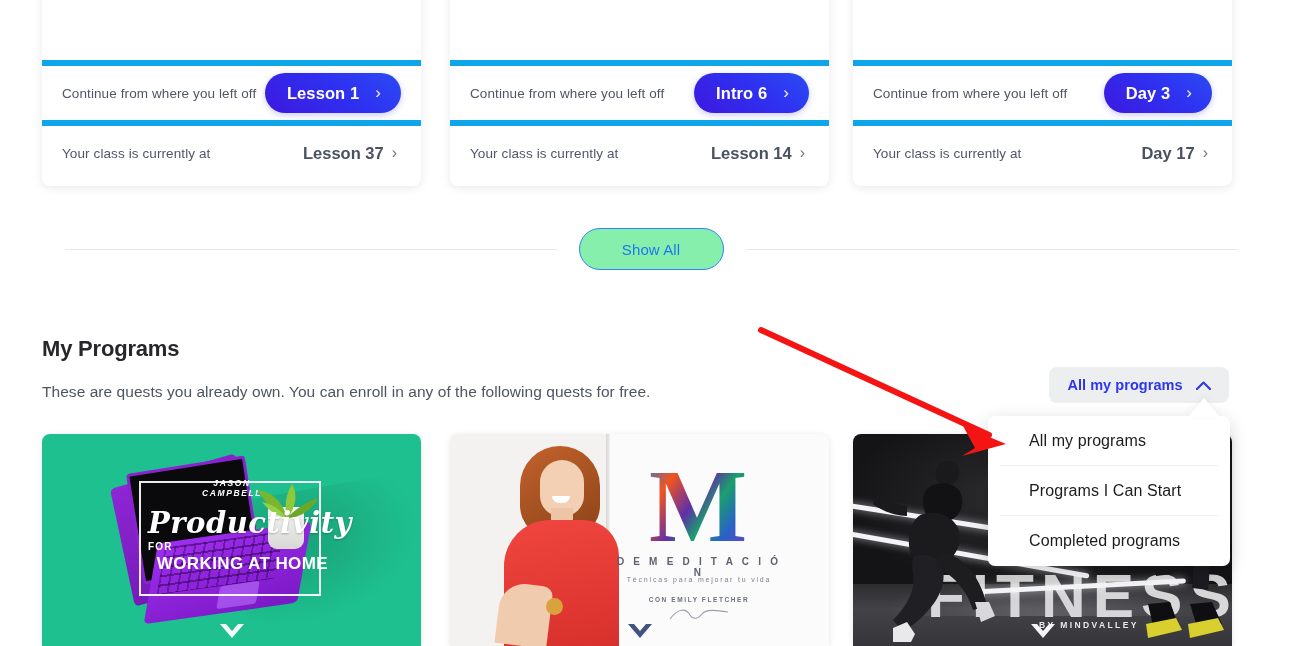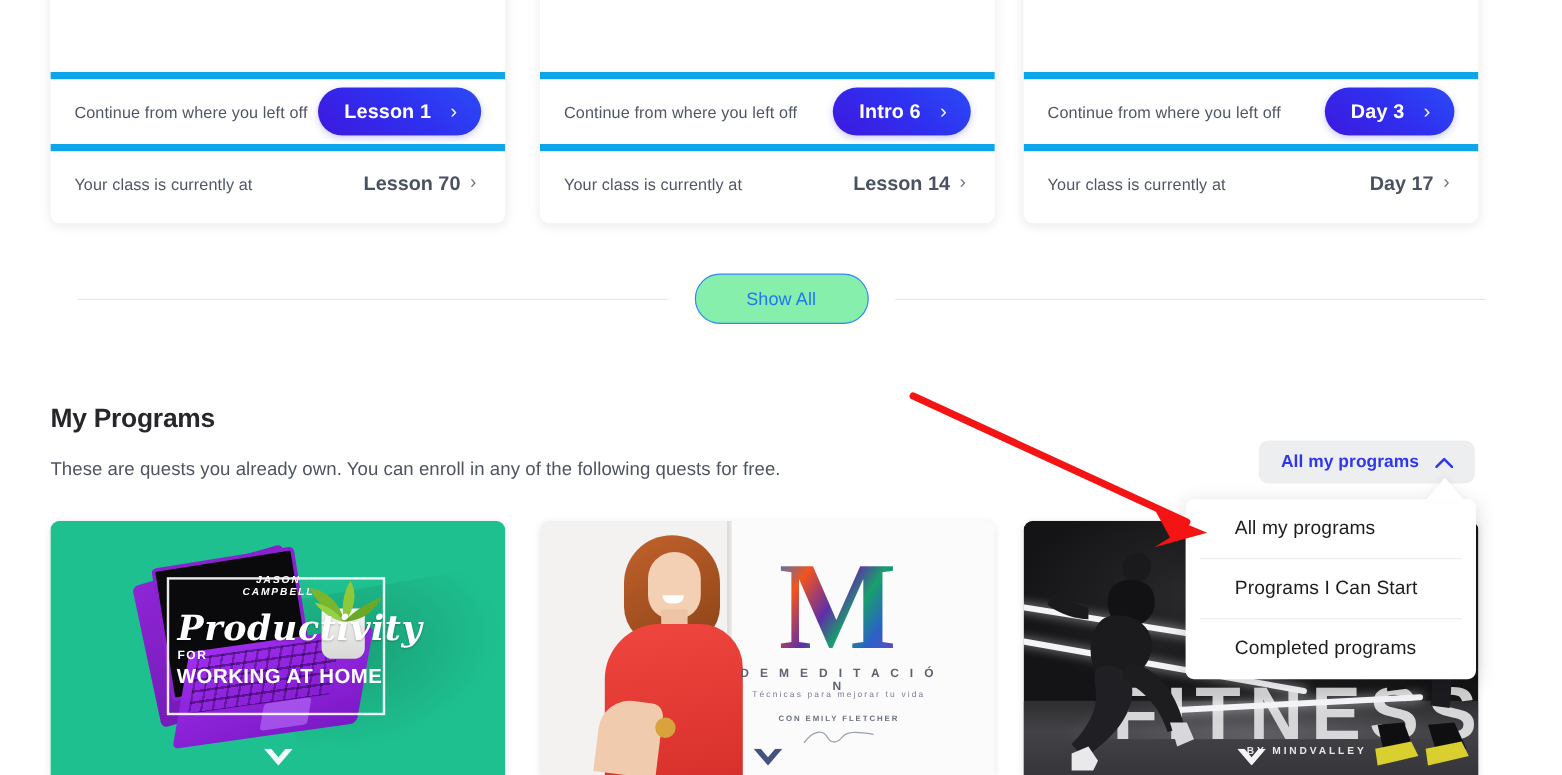--- a/index.html
+++ b/index.html
@@ -192,21 +192,21 @@
     position: absolute; left: 106px; top: 72px; width: 170px; text-align: center;
     font-size: 29px; font-style: italic; font-weight: bold; color: #fff;
     font-family: "DejaVu Serif", serif; letter-spacing: .5px; z-index: 5;
     text-shadow: 0 1px 2px rgba(0,0,0,.25);
   }
   .p1 .t-for {
     position: absolute; left: 106px; top: 107px; width: 170px; text-align: left;
     font-size: 10px; font-weight: bold; color: #fff; letter-spacing: 1.2px; z-index: 5;
   }
   .p1 .t-sub {
-    position: absolute; left: 96px; top: 120px; width: 190px; text-align: center;
+    position: absolute; left: 96px; top: 120px; width: 190px; text-align: right;
     font-size: 17px; font-weight: bold; color: #fff; letter-spacing: .4px; z-index: 5;
   }
 
   
   .p2 .bg { position: absolute; inset: 0; background: #f3f2f1; }
   .p2 .wallR { position: absolute; left: 158px; top: 0; right: 0; bottom: 0; background: #fbfbfb; }
   .p2 .wallEdge { position: absolute; left: 156px; top: 0; width: 4px; bottom: 0;
     background: linear-gradient(90deg,#d8d6d2,#efeeec); }
   .p2 .wallEdge2 { position: absolute; left: 160px; top: 160px; width: 3px; bottom: 0;
     background: #c9a96a; opacity:.7; }
@@ -319,21 +319,21 @@
       <div class="qrow">
         <span class="lbl">Continue from where you left off</span>
         <span class="pill">
           <span>Lesson 1</span>
           <span class="chev">›</span>
         </span>
       </div>
       <div class="qrow">
         <span class="lbl">Your class is currently at</span>
         <span class="qlink">
-          <span>Lesson 70</span>
+          <span>Lesson 37</span>
           <span class="chev">›</span>
         </span>
       </div>
     </div>
 
     <div class="qcard c2">
       <div class="qcard-top"></div>
       <div class="qrow">
         <span class="lbl">Continue from where you left off</span>
         <span class="pill">

